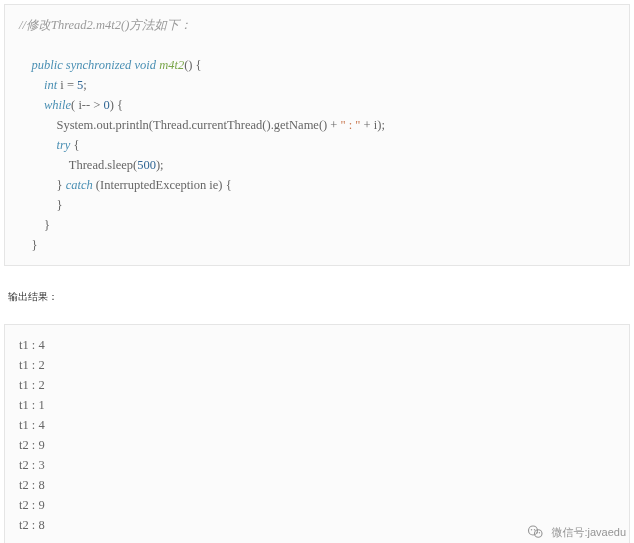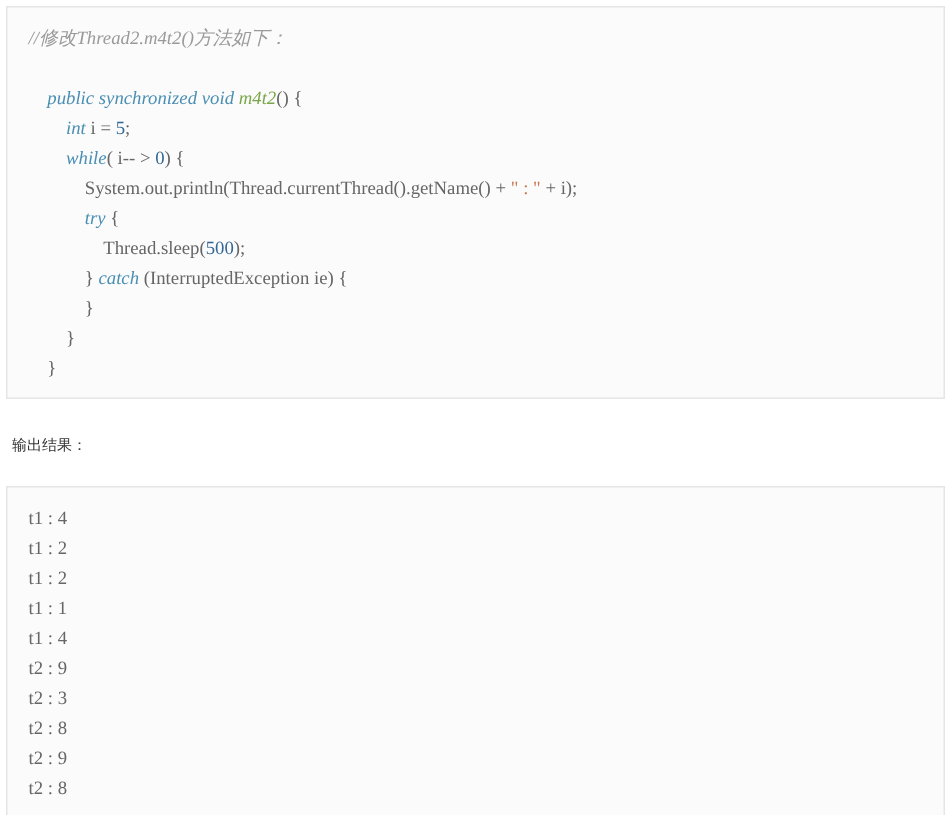--- a/index.html
+++ b/index.html
@@ -78,14 +78,27 @@
 <span>t1 : 2</span>
 <span>t1 : 2</span>
 <span>t1 : 1</span>
 <span>t1 : 4</span>
 <span>t2 : 9</span>
 <span>t2 : 3</span>
 <span>t2 : 8</span>
 <span>t2 : 9</span>
 <span>t2 : 8</span></div>
 
+  <div class="watermark">
+    <span class="wm-icon">
+      <svg viewBox="0 0 24 24" width="18" height="18" fill="#8a8a8a">
+        <circle cx="8" cy="10" r="6" fill="none" stroke="#8a8a8a" stroke-width="1.5"></circle>
+        <circle cx="15" cy="14" r="5" fill="none" stroke="#8a8a8a" stroke-width="1.5"></circle>
+        <circle cx="6" cy="9" r="1"></circle>
+        <circle cx="10" cy="9" r="1"></circle>
+        <circle cx="13.5" cy="13" r="0.9"></circle>
+        <circle cx="16.5" cy="13" r="0.9"></circle>
+      </svg>
+    </span>
+    <span>微信号:javaedu</span>
+  </div>
 
 </div>
 
 </body></html>

